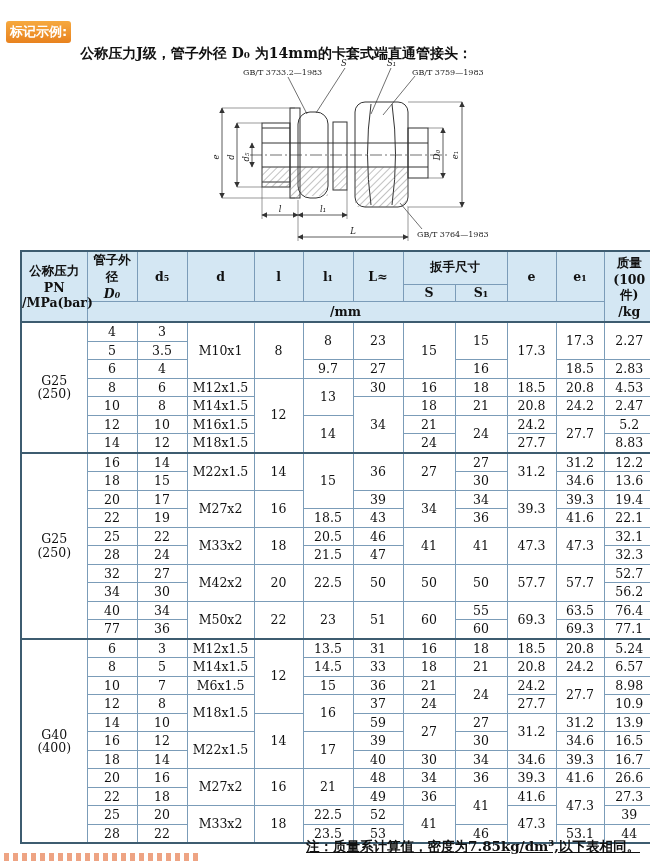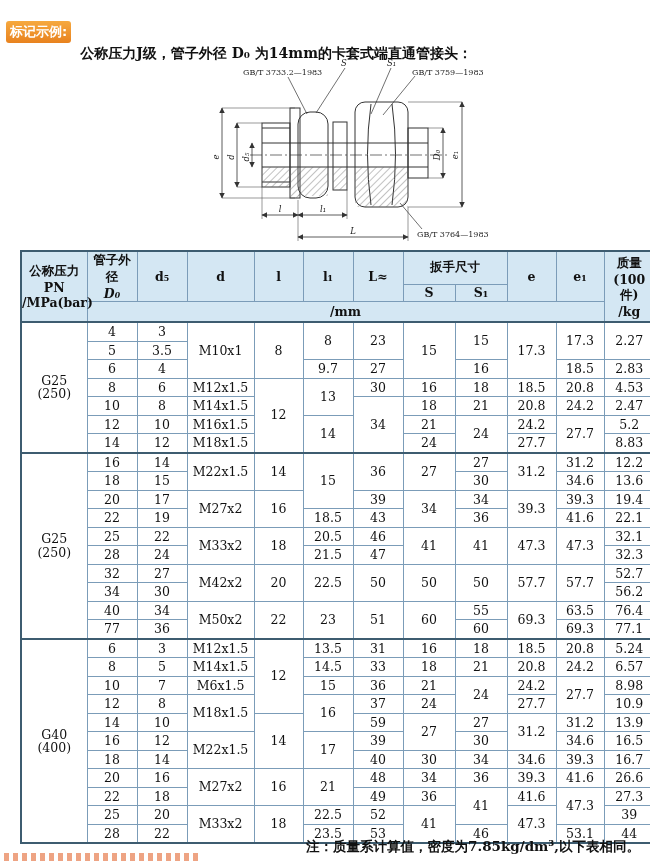--- a/index.html
+++ b/index.html
@@ -23,21 +23,21 @@
   .dims thead tr:first-child th{height:30px;}
   .dims thead tr:nth-child(2) th{height:15px;}
   .dims thead tr:nth-child(3) th{height:19px;}
   .cn{font-family:"DejaVu Sans","Liberation Sans",sans-serif;font-size:12px;}
   .sym{font-style:italic;}
   .pre{white-space:pre-line;line-height:1.35;}
   .dims tbody td{font:12.5px "DejaVu Serif","Liberation Serif",serif;height:17.5px;line-height:1.05;background:#fff;}
   td.pn-cell{white-space:pre-line;line-height:1.8;font-size:13px;}
   tr.sec td{border-top:2px solid #3d5c70;}
   .note{position:absolute;right:10px;top:838px;text-align:center;
-        font:bold 13.5px "DejaVu Serif","Liberation Serif",serif;white-space:nowrap;}
+        font:bold 13.5px "DejaVu Serif","Liberation Serif",serif;white-space:nowrap;text-decoration:underline;}
   .watermark{position:absolute;left:4px;top:853px;width:195px;height:8px;opacity:.75;
         background:repeating-linear-gradient(90deg,#e8855a 0 5px,rgba(0,0,0,0) 5px 9px);}
 </style>
 </head>
 <body>
 
 <div class="page">
 
 
   <div class="example">

